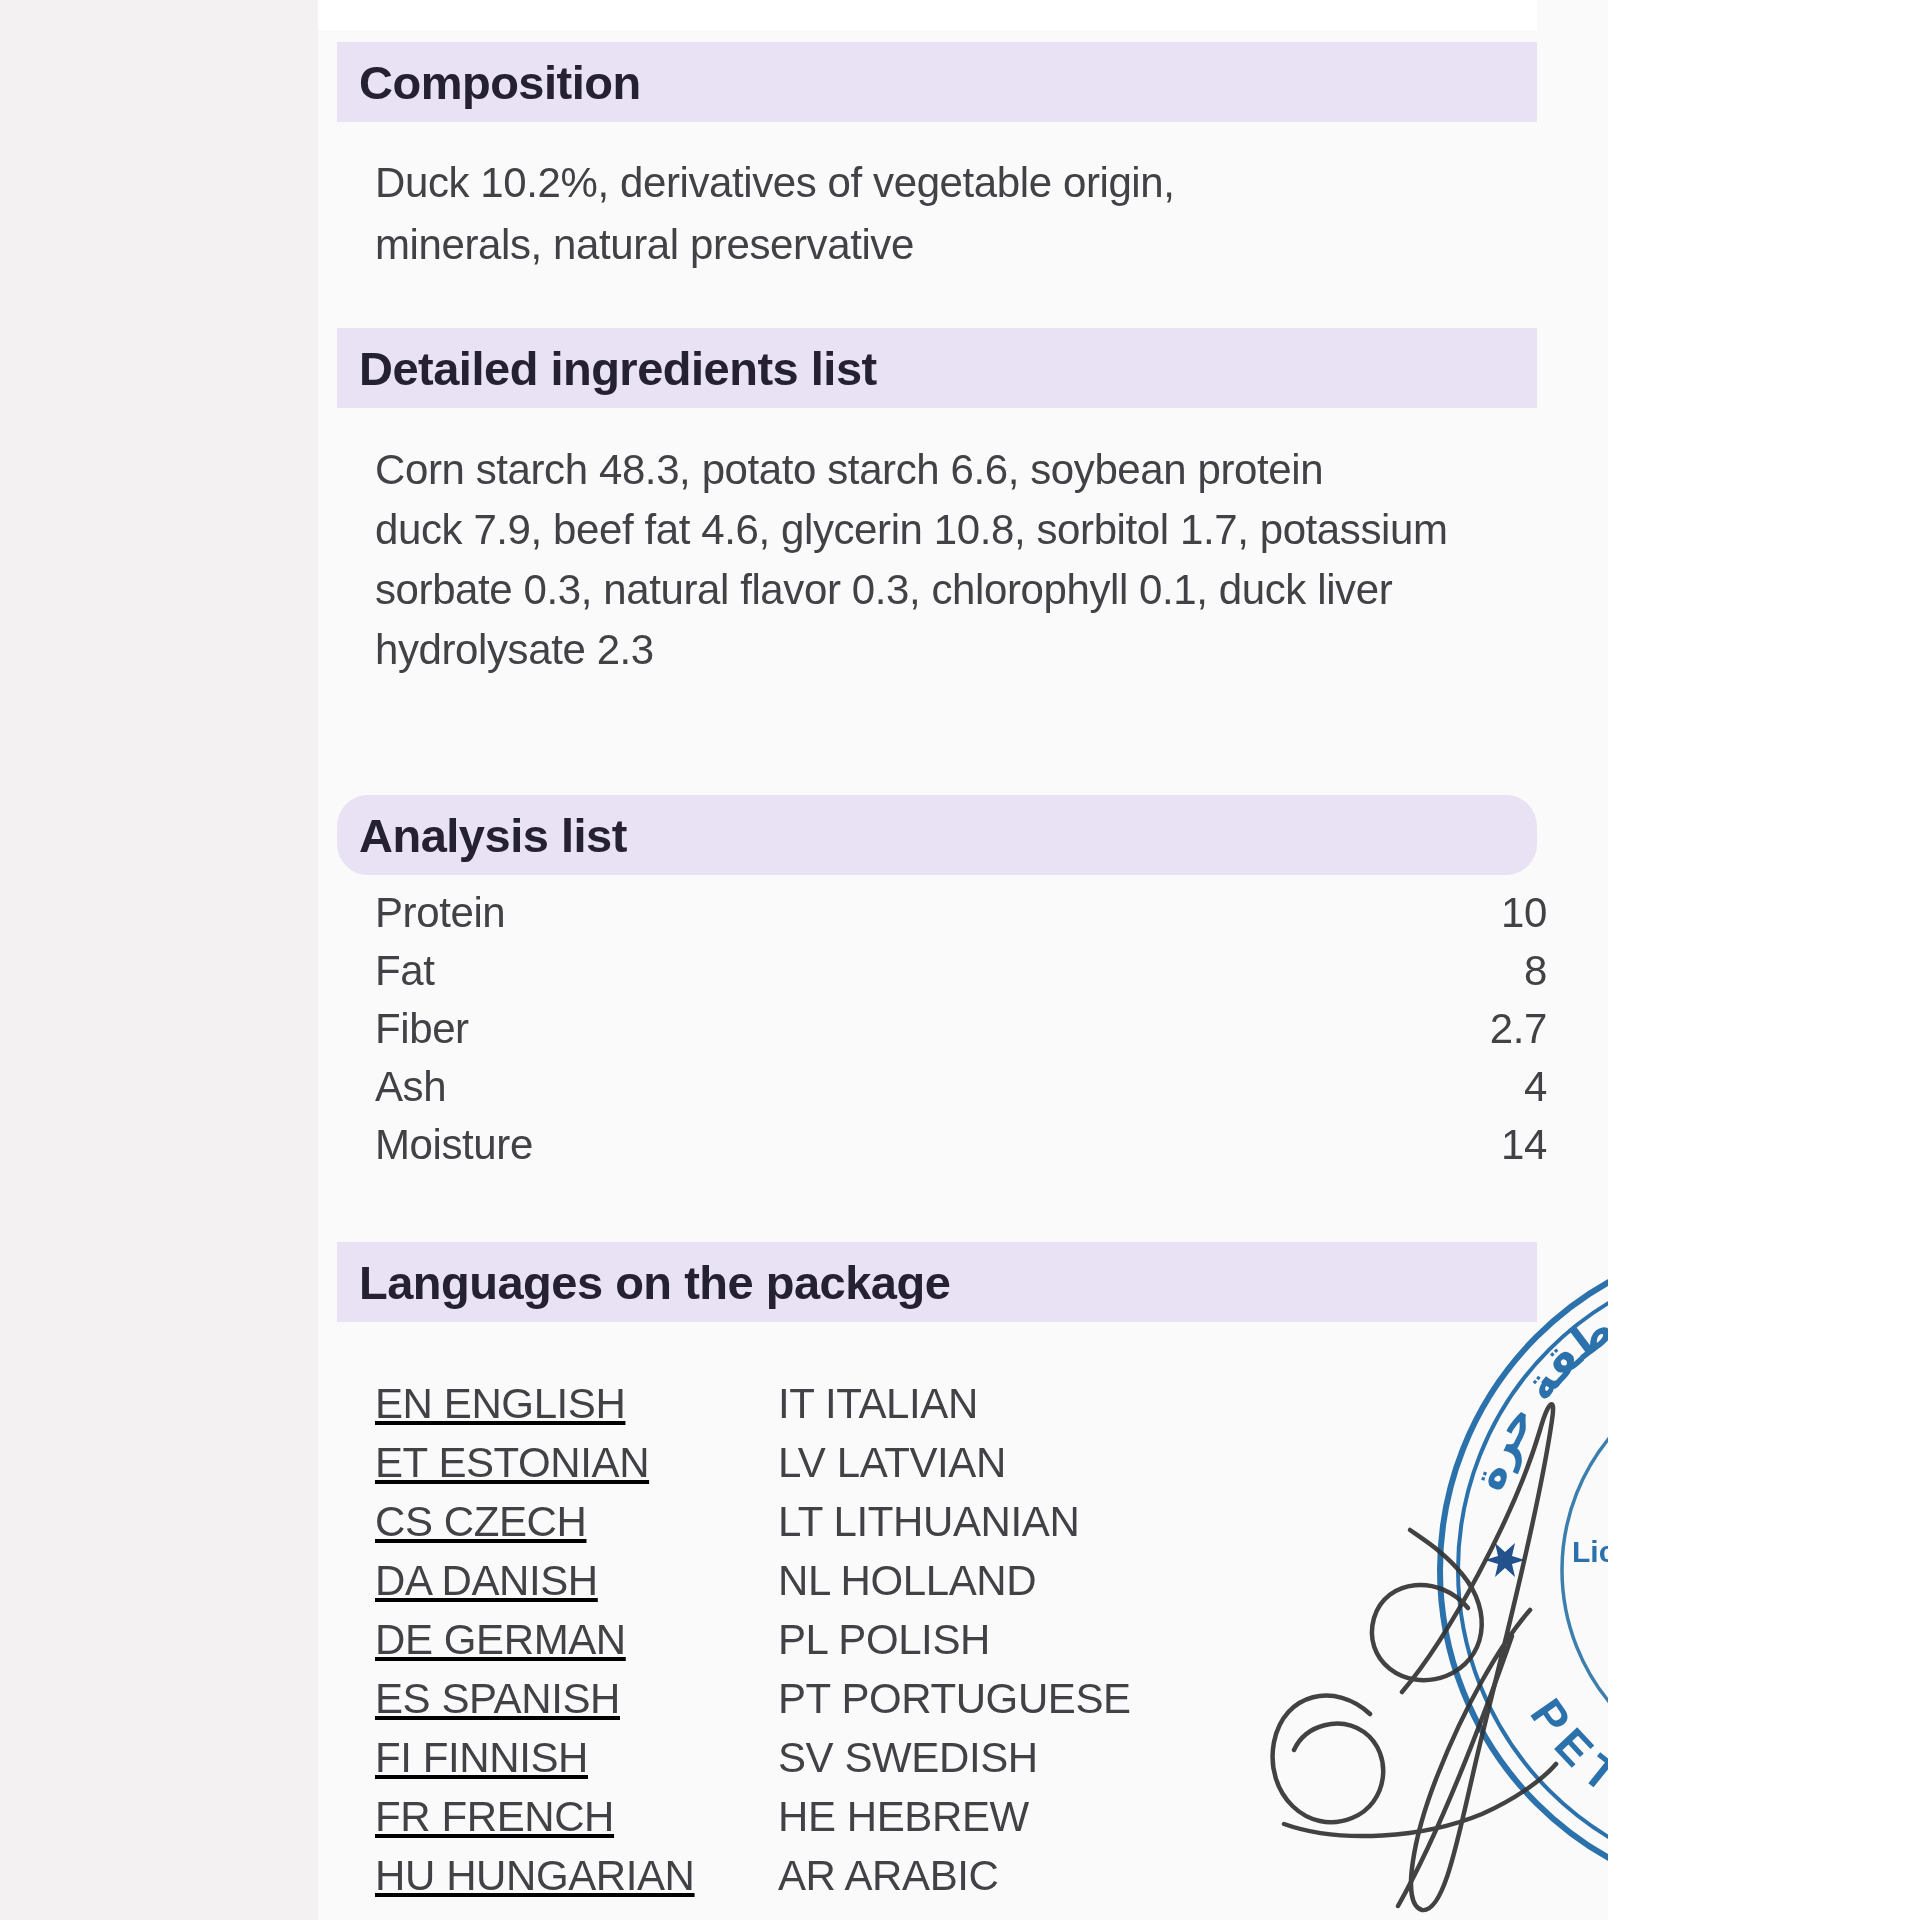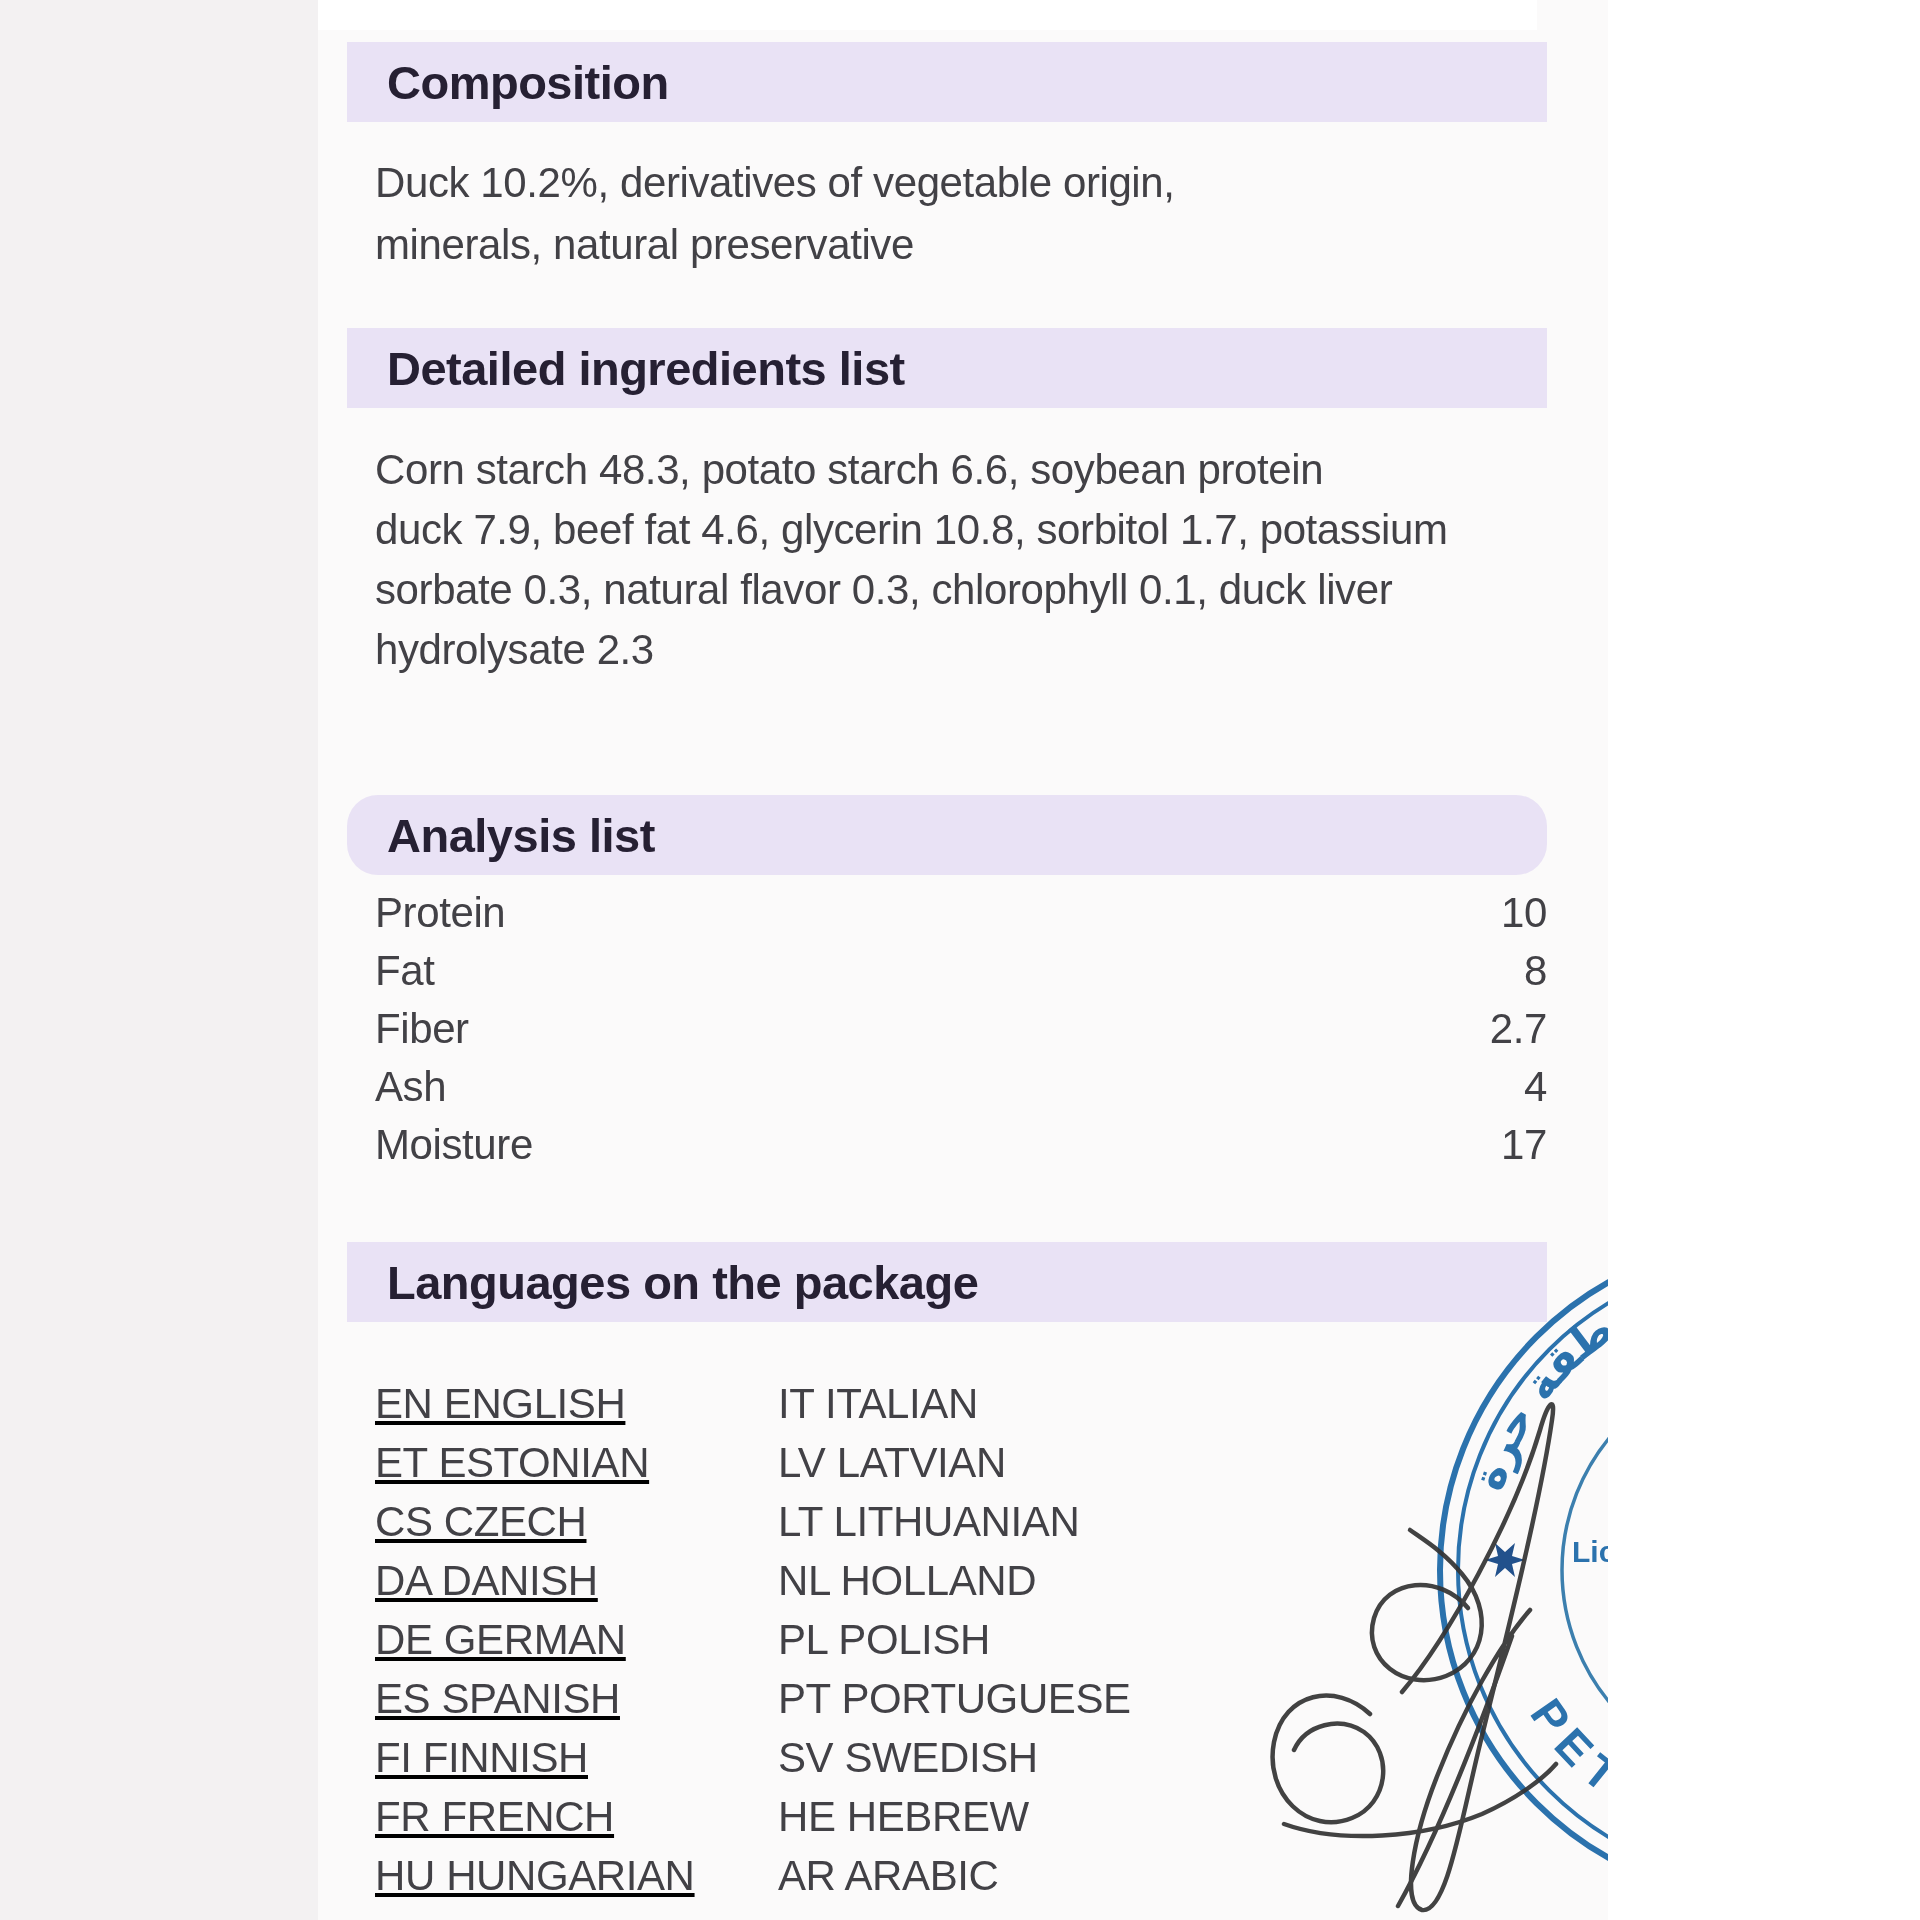--- a/index.html
+++ b/index.html
@@ -6,23 +6,23 @@
   .canvas{
     position:relative;width:1920px;height:1920px;overflow:hidden;
     background:#ffffff;
     font-family:"Liberation Sans","DejaVu Sans",sans-serif;
   }
   .left-margin{position:absolute;left:0;top:0;width:318px;height:1920px;background:#f3f1f2;}
   .page-bg{position:absolute;left:318px;top:0;width:1290px;height:1920px;background:#fbfafa;}
   .top-strip{position:absolute;left:318px;top:0;width:1219px;height:30px;background:#ffffff;}
 
   .band{
-    position:absolute;left:347px;width:1200px;height:80px;
+    position:absolute;left:337px;width:1200px;height:80px;
     background:#e9e2f5;display:flex;align-items:center;
-    box-sizing:border-box;padding-left:40px;
+    box-sizing:border-box;padding-left:22px;
   }
   .band .band-title{
     font-size:47px;font-weight:700;color:#262033;letter-spacing:-0.5px;
   }
   #band-composition{top:42px;}
   #band-ingredients{top:328px;}
   #band-analysis{top:795px;border-radius:31px;}
   #band-languages{top:1242px;}
 
   .para{position:absolute;left:375px;color:#424146;font-size:42px;letter-spacing:-0.4px;}
@@ -87,21 +87,21 @@
     <div class="row">
       <span>Fiber</span>
       <span>2.7</span>
     </div>
     <div class="row">
       <span>Ash</span>
       <span>4</span>
     </div>
     <div class="row">
       <span>Moisture</span>
-      <span>17</span>
+      <span>14</span>
     </div>
   </div>
 
   <div class="band" id="band-languages">
     <span class="band-title">Languages on the package</span>
   </div>
   <div class="langs-col" id="langs-col1">
     <div class="lang-item">EN ENGLISH</div>
     <div class="lang-item">ET ESTONIAN</div>
     <div class="lang-item">CS CZECH</div>

